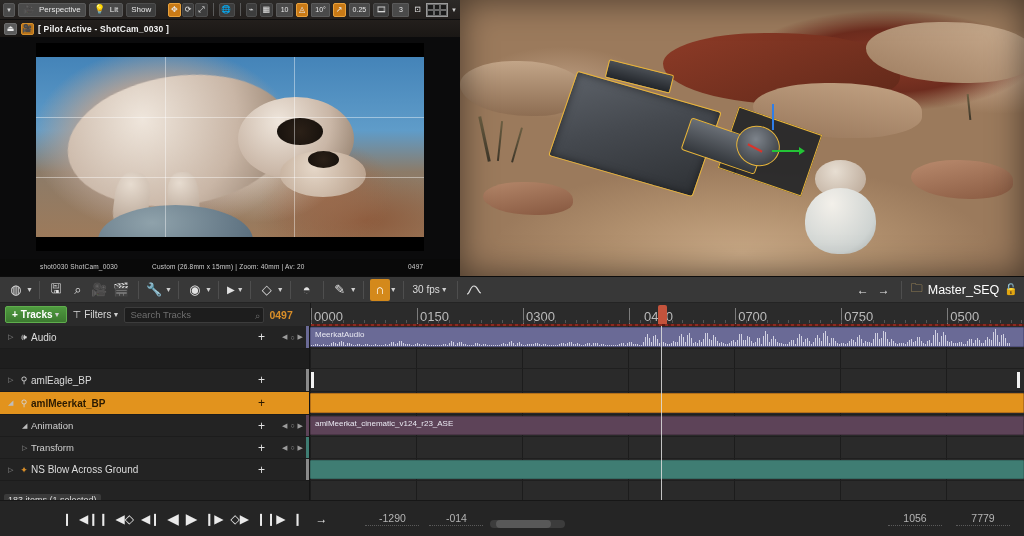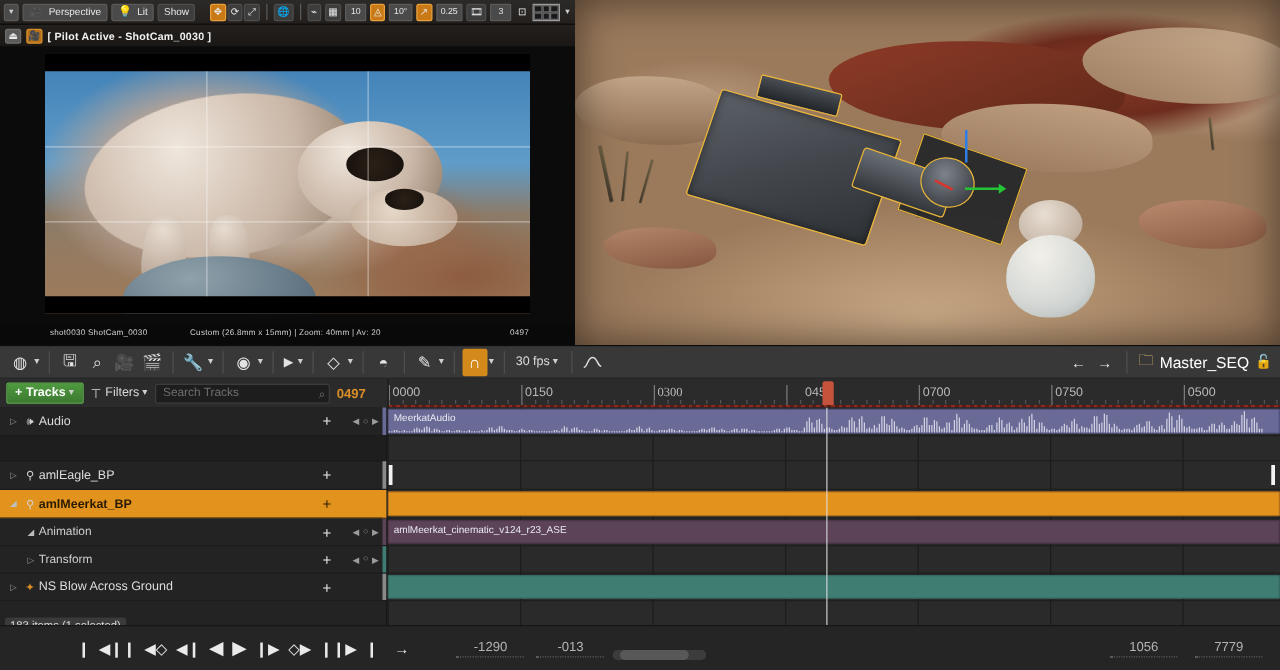--- a/index.html
+++ b/index.html
@@ -162,21 +162,21 @@
      font-size:10px; font-weight:bold; }
   .filters-btn { display:flex; align-items:center; gap:3px; font-size:10px; color:#d8d8d8; }
   .search-box { position:relative; width:140px; height:16px; background:#1d1d1d; border:1px solid #3c3c3c;
      border-radius:2px; display:flex; align-items:center; padding:0 16px 0 5px; }
   .search-box span { font-size:9.5px; color:#6e6e6e; }
   .search-ico { position:absolute; right:3px; top:2px; font-size:9px; color:#bdbdbd; }
   .frame-num { font-size:10.5px; color:#d98e28; font-weight:bold; }
 
   
   .ruler { position:relative; flex:1; background:#2b2b2b; border-left:1px solid #1a1a1a; overflow:hidden; }
-  .rtick { position:absolute; top:6px; font-size:10px; color:#b9b9b9; }
+  .rtick { position:absolute; top:6px; font-size:13px; color:#b9b9b9; }
   .rtickline { position:absolute; top:5px; width:1px; height:16px; background:#7b7b7b; }
   .rminor { position:absolute; bottom:3px; width:1px; height:3px; background:#555; }
   .redline { position:absolute; left:0; bottom:0; width:100%; height:2px;
              background: repeating-linear-gradient(90deg,#8c2a20 0 3px, #5c1a14 3px 6px); }
   .playhead-head { position:absolute; top:2px; width:9px; height:19px; background:#c4533c; border-radius:2px 2px 0 0; }
   .playhead-lbl { position:absolute; top:-9px; font-size:8.5px; color:#fff; font-weight:bold; }
 
   
   .seq-body { position:relative; display:flex; height:182px; }
   .tracks-col { width:310px; background:#232323; border-right:1px solid #141414; position:relative; }
@@ -421,21 +421,21 @@
         <div class="frame-num">0497</div>
       </div>
 
       <div class="ruler">
         <div id="ruler-content">
             <div class="rtickline" style="left: 0px;"></div>
             <div class="rtick" style="left: 3px;">0000</div>
             <div class="rtickline" style="left: 106.04px;"></div>
             <div class="rtick" style="left: 109.04px;">0150</div>
             <div class="rtickline" style="left: 212.079px;"></div>
-            <div class="rtick" style="left: 215.079px; font-family: Liberation Serif, serif;">0300</div>
+            <div class="rtick" style="left: 215.079px;">0300</div>
             <div class="rtickline" style="left: 318.119px;"></div>
             <div class="rtick" style="left: 333px;">0450</div>
             <div class="rtickline" style="left: 424.158px;"></div>
             <div class="rtick" style="left: 427.158px;">0700</div>
             <div class="rtickline" style="left: 530.198px;"></div>
             <div class="rtick" style="left: 533.198px;">0750</div>
             <div class="rtickline" style="left: 636.238px;"></div>
             <div class="rtick" style="left: 639.238px;">0500</div>
             <div class="rminor" style="left: 0px;"></div>
             <div class="rminor" style="left: 10.604px;"></div>
@@ -1043,21 +1043,21 @@
         <span style="font-size:15px">▶</span>
         <span>❙▶</span>
         <span>◇▶</span>
         <span>❙❙▶</span>
         <span>❙</span>
         <span style="margin-left:6px">→</span>
       </div>
 
       <div class="foot-mid">
         <div class="foot-field">-1290</div>
-        <div class="foot-field">-013</div>
+        <div class="foot-field">-014</div>
       </div>
 
       <div class="foot-right">
         <div class="foot-field">1056</div>
         <div class="foot-field">7779</div>
       </div>
 
       <div class="hscroll">
           <i></i>
         </div>

